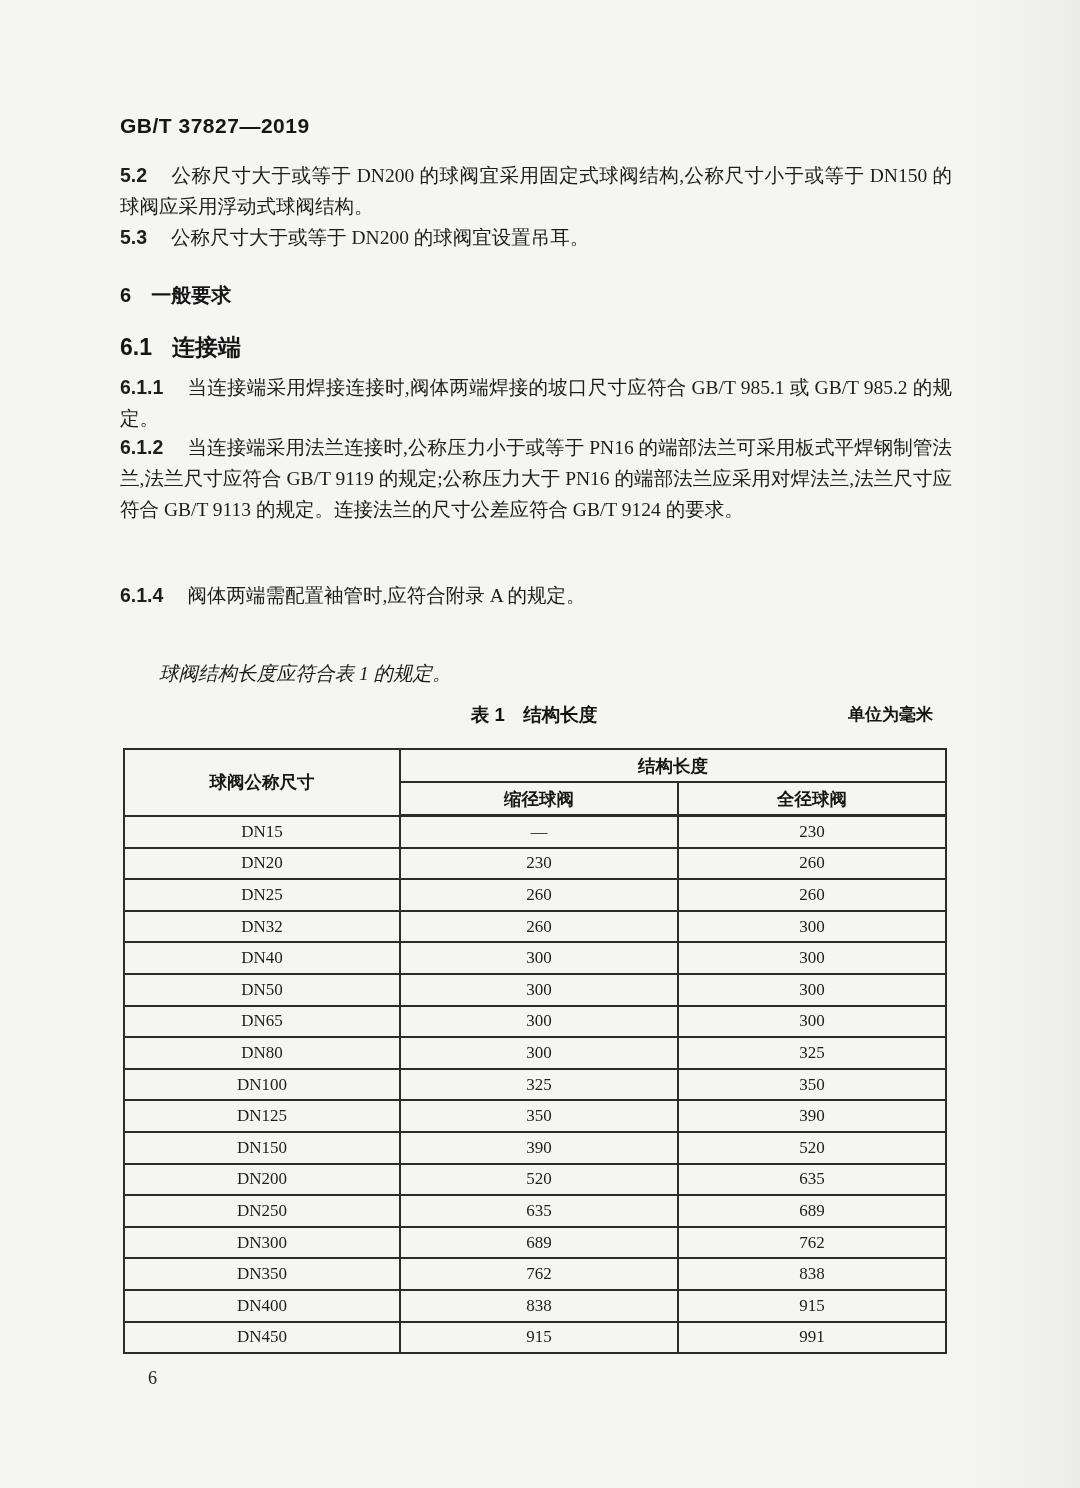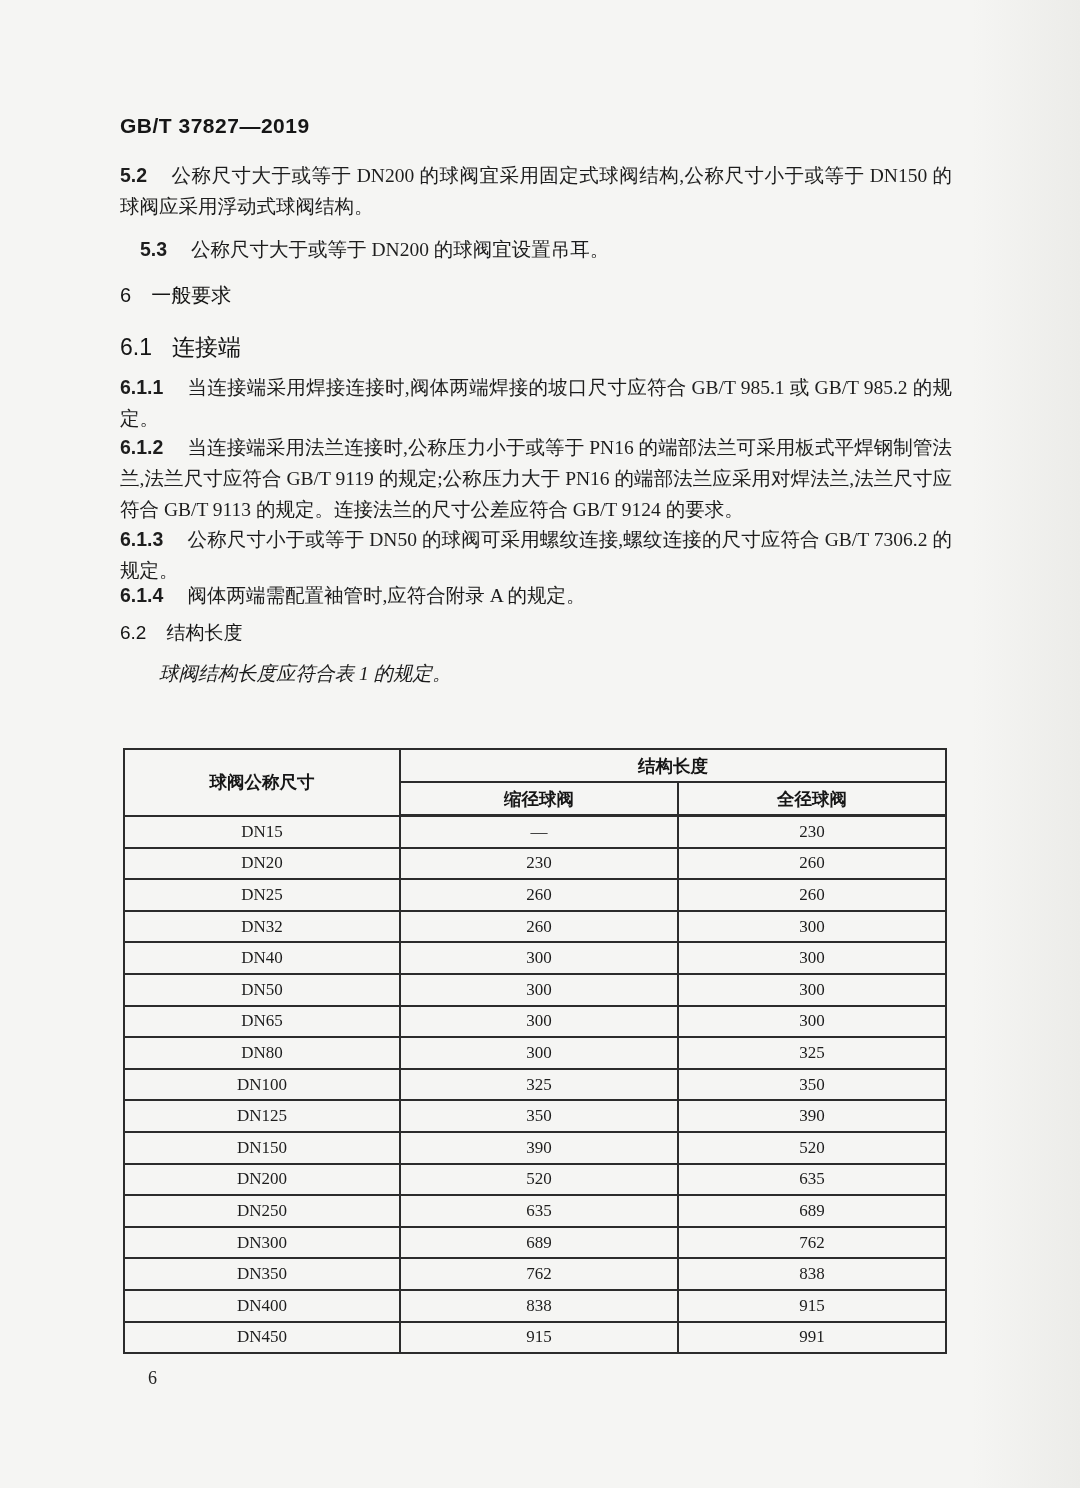--- a/index.html
+++ b/index.html
@@ -37,21 +37,21 @@
   }
   p.clause .num {
     font-family: "Liberation Sans", sans-serif;
     font-weight: bold;
     margin-right: 24px;
     white-space: nowrap;
   }
   .heading {
     margin: 0;
     font-family: "Liberation Sans", sans-serif;
-    font-weight: normal;
+    font-weight: bold;
     font-size: 20px;
     color: #151515;
   }
   .heading .num { margin-right: 20px; }
   .intro {
     margin: 0;
     font-size: 19.5px;
     line-height: 31px;
     padding-left: 39px;
     font-style: italic;
@@ -118,54 +118,52 @@
 <body>
 
 <div class="page">
 
   <div class="abs content doc-code" style="top:114px;">GB/T 37827—2019</div>
 
   <p class="abs content clause" style="top:160px;">
     <span class="num">5.2</span><span>公称尺寸大于或等于 DN200 的球阀宜采用固定式球阀结构,公称尺寸小于或等于 DN150 的球阀应采用浮动式球阀结构。</span>
   </p>
 
-  <p class="abs content clause" style="top:234px;margin-left:20px;">
+  <p class="abs content clause" style="top:222px;">
     <span class="num">5.3</span><span>公称尺寸大于或等于 DN200 的球阀宜设置吊耳。</span>
   </p>
 
   <h2 class="abs content heading" style="top:282px;">
     <span class="num">6</span><span>一般要求</span>
   </h2>
 
   <h3 class="abs content heading" style="top:332px; font-size:23px;">
     <span class="num">6.1</span><span>连接端</span>
   </h3>
 
   <p class="abs content clause" style="top:372px;">
     <span class="num">6.1.1</span><span>当连接端采用焊接连接时,阀体两端焊接的坡口尺寸应符合 GB/T 985.1 或 GB/T 985.2 的规定。</span>
   </p>
 
   <p class="abs content clause" style="top:432px;">
     <span class="num">6.1.2</span><span>当连接端采用法兰连接时,公称压力小于或等于 PN16 的端部法兰可采用板式平焊钢制管法兰,法兰尺寸应符合 GB/T 9119 的规定;公称压力大于 PN16 的端部法兰应采用对焊法兰,法兰尺寸应符合 GB/T 9113 的规定。连接法兰的尺寸公差应符合 GB/T 9124 的要求。</span>
   </p>
 
-  <p class="abs content clause" style="top:524px;">
-    <span class="num">6.1.3</span><span>公称尺寸小于或等于 DN50 的球阀可采用螺纹连接,螺纹连接的尺寸应符合 GB/T 7306.2 的规定。</span>
-  </p>
 
   <p class="abs content clause" style="top:580px;">
     <span class="num">6.1.4</span><span>阀体两端需配置袖管时,应符合附录 A 的规定。</span>
   </p>
 
-  <h3 class="abs content heading" style="top:620px; font-size:19px;">
-    <span class="num">6.2</span><span>结构长度</span>
-  </h3>
 
   <p class="abs content intro" style="top:658px;">球阀结构长度应符合表 1 的规定。</p>
 
+  <div class="abs caption-row" style="top:702px;">
+    <div class="caption">表 1　结构长度</div>
+    <div class="unit-note">单位为毫米</div>
+  </div>
 
   <table class="spec abs" style="top:748px; left:123px;">
     <colgroup>
       <col class="col-size">
         <col class="col-red">
         <col class="col-full">
     </colgroup>
     <thead>
       <tr>
         <th rowspan="2">球阀公称尺寸</th>

